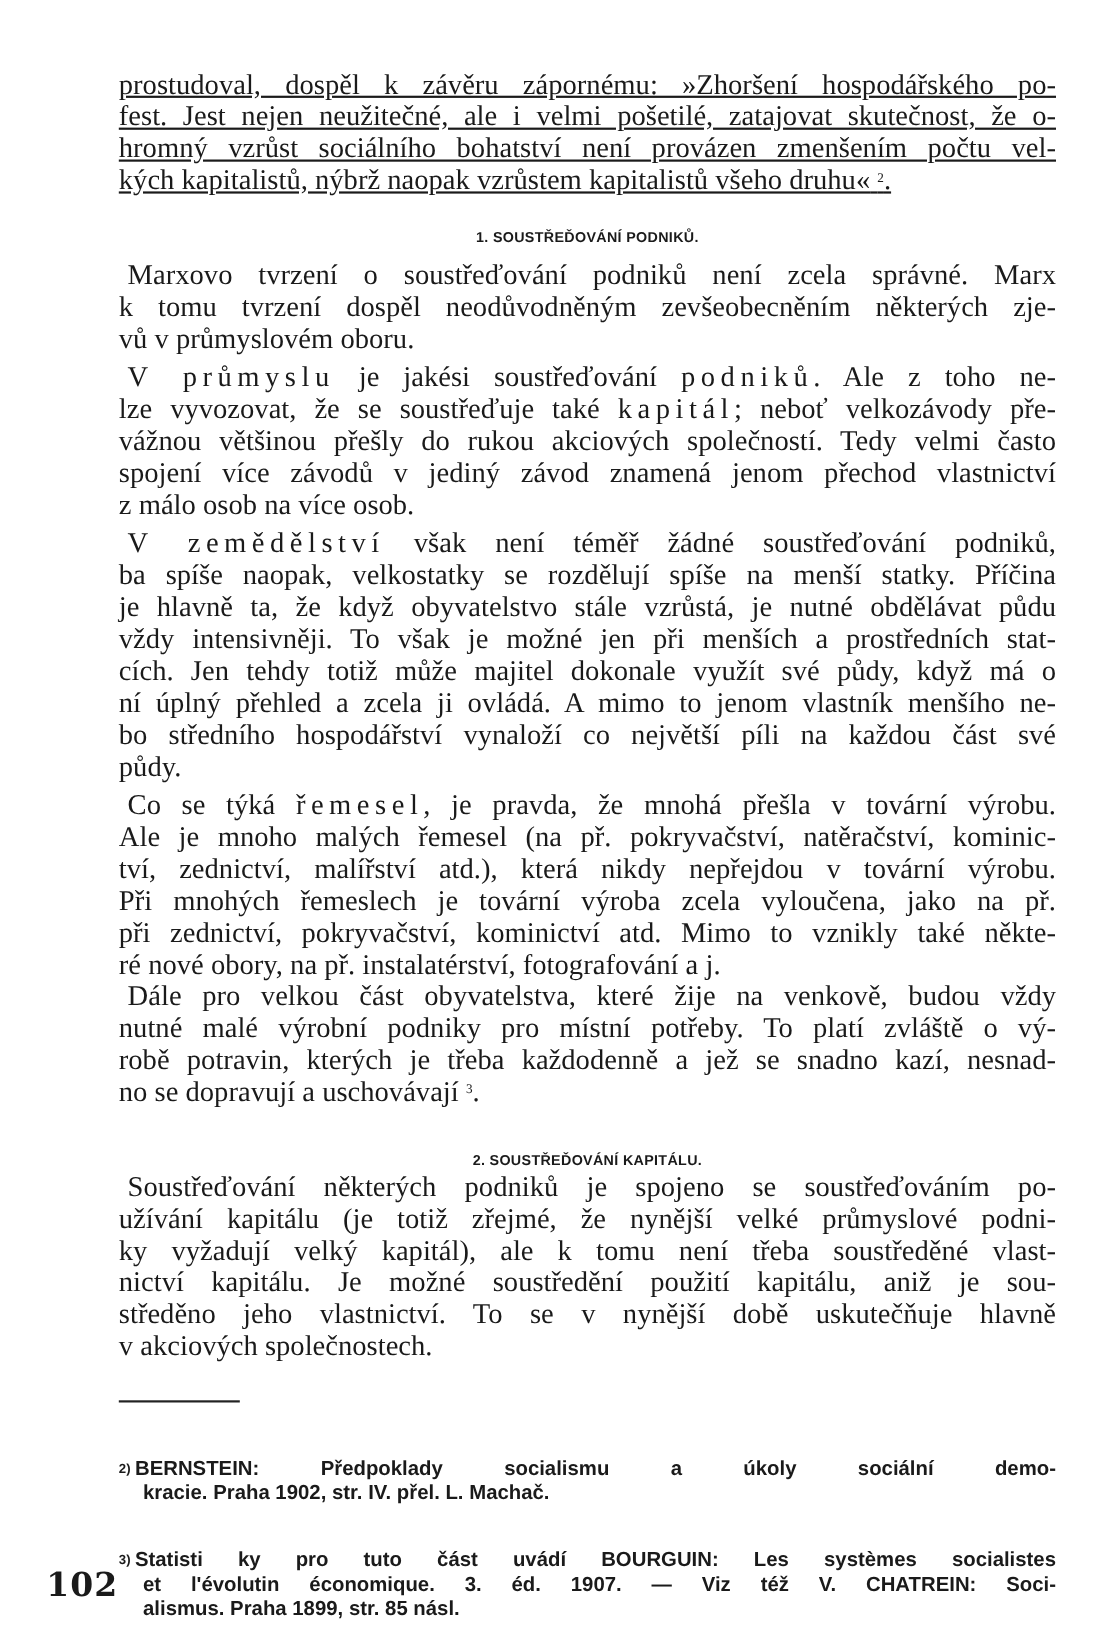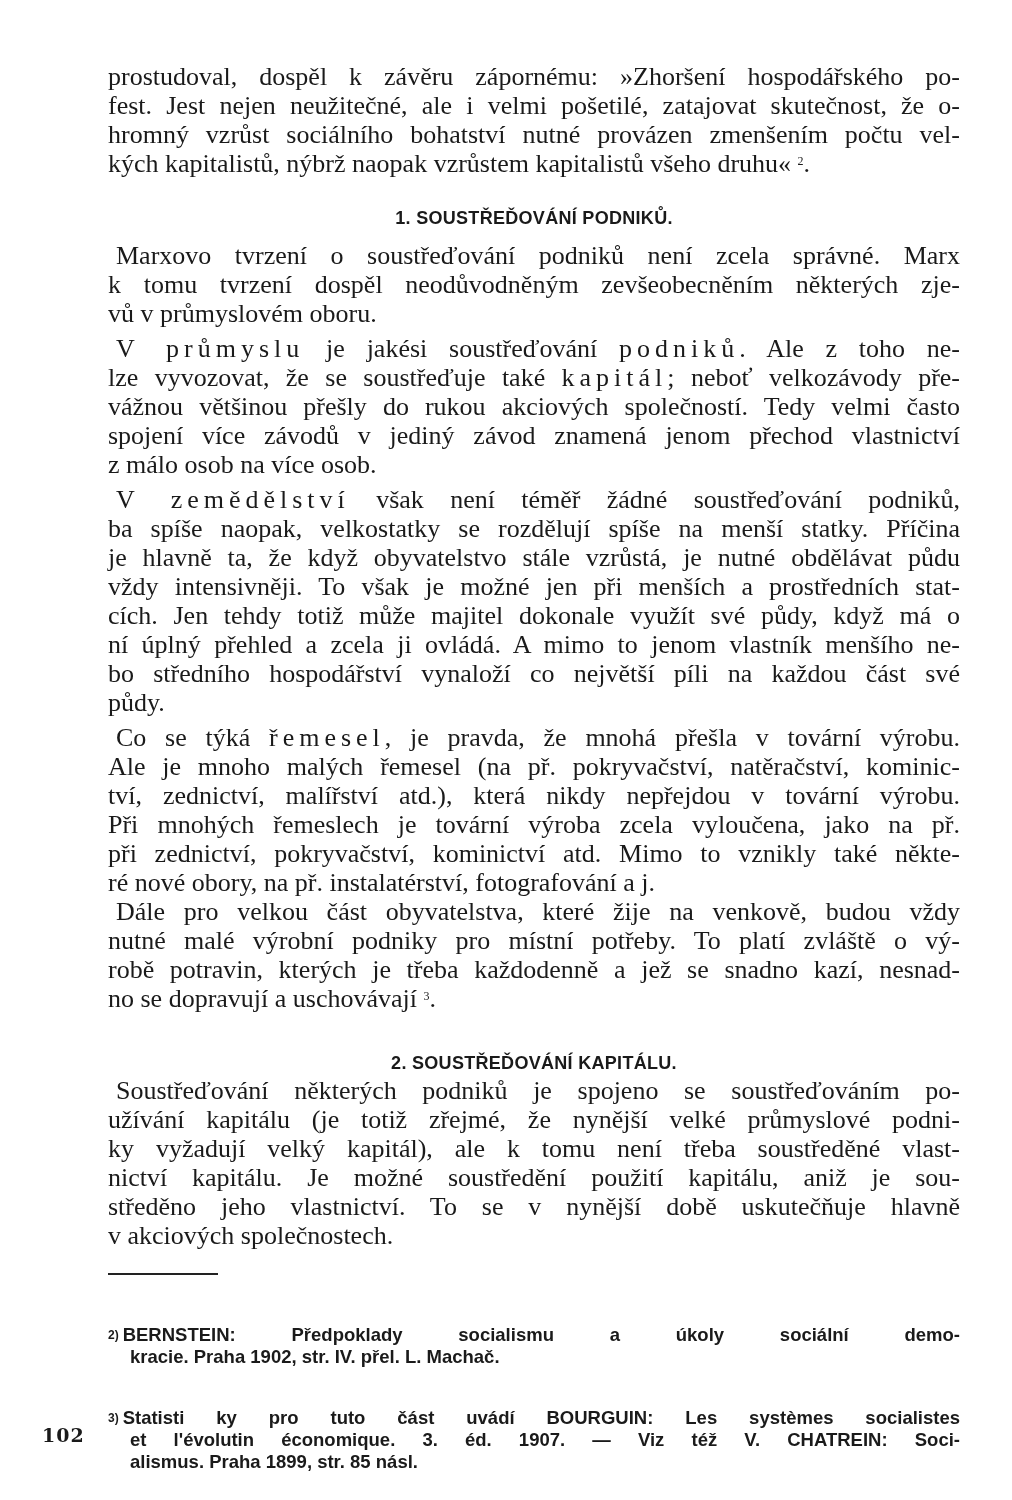--- a/index.html
+++ b/index.html
@@ -1,39 +1,39 @@
 <!DOCTYPE html>
 <html><head>
 <meta charset="utf-8">
 <style>
   html, body { margin: 0; padding: 0; background: #ffffff; }
   body { width: 1012px; height: 1500px; position: relative; overflow: hidden; color: #1a1a1a; }
   .page { position: absolute; left: 108px; top: 62px; width: 852px; font-family: "Liberation Serif", "DejaVu Serif", serif; }
   .p { font-size: 26px; line-height: 29px; text-align: justify; margin: 0; hyphens: manual; }
   .line { display: block; text-align: justify; text-align-last: justify; white-space: nowrap; }
   .line.last { text-align-last: left; }
-  .heading { font-family: "Liberation Sans", "DejaVu Sans", sans-serif; font-size: 18px; letter-spacing: 0.3px; text-align: center; margin: 0; }
+  .heading { font-family: "Liberation Sans", "DejaVu Sans", sans-serif; font-size: 13px; letter-spacing: 0.3px; text-align: center; margin: 0; }
   .sp { letter-spacing: 5px; }
   .rule { position: absolute; left: 108px; top: 1273px; width: 110px; height: 0; border-top: 2px solid #222; }
   .fn { position: absolute; left: 108px; width: 852px; font-family: "Liberation Sans", "DejaVu Sans", sans-serif; font-size: 18.5px; line-height: 22px; font-weight: bold; }
   .fn .line { font-weight: bold; }
   .fn .mark { font-size: 12px; vertical-align: top; margin-right: 4px; }
   .fn .cont { padding-left: 22px; }
-  .page-num { position: absolute; left: 42px; top: 1424px; font-family: "DejaVu Serif", serif; font-size: 19px; font-weight: bold; letter-spacing: 1px; }
+  .page-num { position: absolute; left: 42px; top: 1424px; font-family: "DejaVu Serif", serif; font-size: 30px; font-weight: bold; letter-spacing: 1px; }
   sup { font-size: 12px; vertical-align: top; position: relative; top: -2px; }
 </style>
 </head>
 <body>
 
 <div class="page">
 
-  <p class="p" style="margin-top:0;">
+  <p class="p" style="margin-top:0;text-decoration:underline;">
     <span class="line">prostudoval, dospěl k závěru zápornému: »Zhoršení hospodářského po-</span>
     <span class="line">fest. Jest nejen neužitečné, ale i velmi pošetilé, zatajovat skutečnost, že o-</span>
-    <span class="line">hromný vzrůst sociálního bohatství nutné provázen zmenšením počtu vel-</span>
+    <span class="line">hromný vzrůst sociálního bohatství není provázen zmenšením počtu vel-</span>
     <span class="line last"><span>kých kapitalistů, nýbrž naopak vzrůstem kapitalistů všeho druhu«</span> <sup>2</sup>.</span>
   </p>
 
   <h2 class="heading" style="margin-top:30px; margin-bottom:12px;">1. SOUSTŘEĎOVÁNÍ PODNIKŮ.</h2>
 
   <p class="p indent-block">
     <span class="line" style="padding-left:8px;">Marxovo tvrzení o soustřeďování podniků není zcela správné. Marx</span>
     <span class="line">k tomu tvrzení dospěl neodůvodněným zevšeobecněním některých zje-</span>
     <span class="line last">vů v průmyslovém oboru.</span>
   </p>

